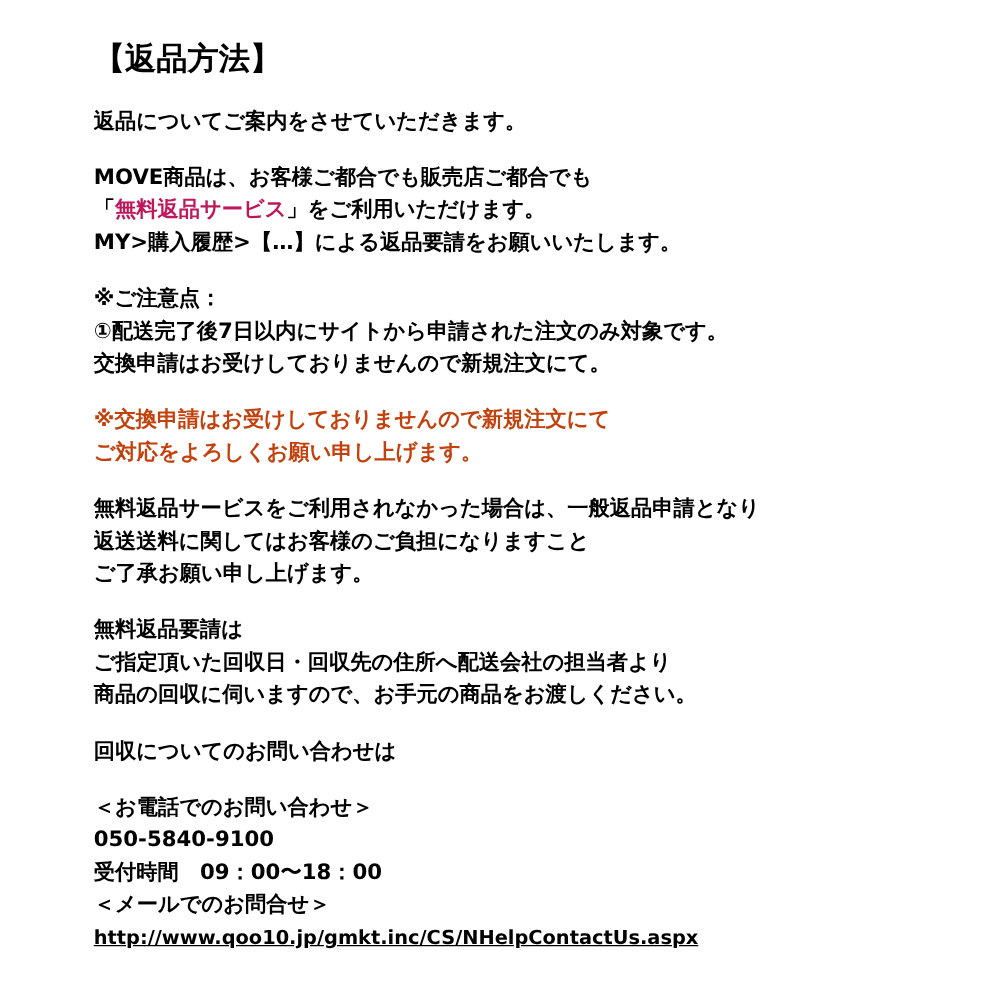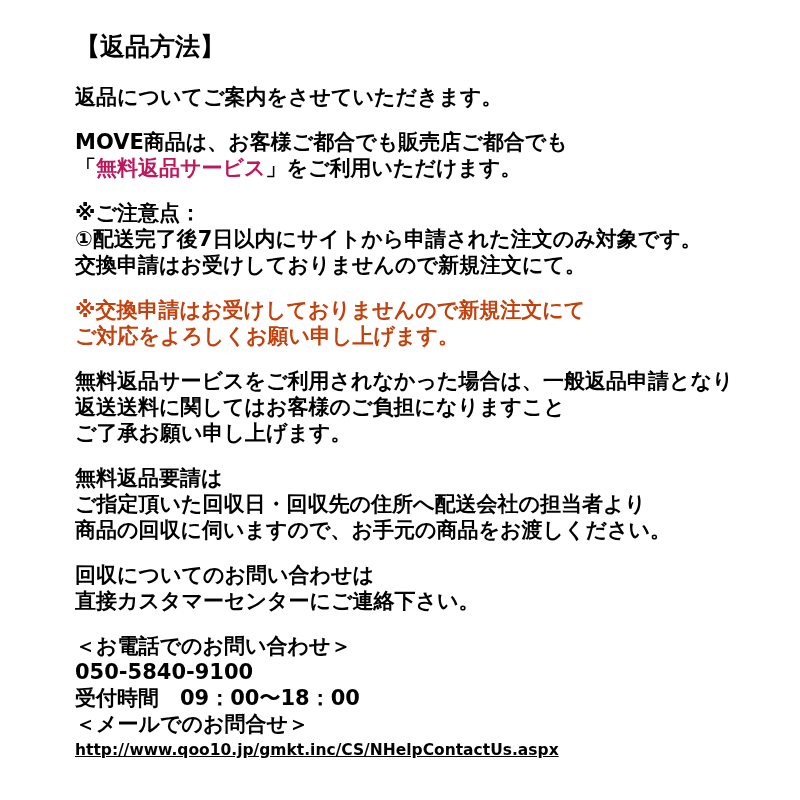--- a/index.html
+++ b/index.html
@@ -25,21 +25,21 @@
     font-size: 25px;
     font-weight: bold;
     letter-spacing: 0px;
     margin: 8px 0 22px 0;
     line-height: 1.2;
   }
   .block {
     margin-bottom: 19px;
   }
   .line {
-    font-size: 21px;
+    font-size: 17px;
     line-height: 26px;
     font-weight: bold;
     white-space: pre-wrap;
   }
   .red {
     color: #c2410c;
   }
   .link {
     color: #000000;
     text-decoration: underline;
@@ -59,20 +59,21 @@
 
   <div class="title">【返品方法】</div>
 
   <div class="block">
     <div class="line">返品についてご案内をさせていただきます。</div>
   </div>
 
   <div class="block">
     <div class="line">MOVE商品は、お客様ご都合でも販売店ご都合でも</div>
     <div class="line"><span>「</span><span class="inline-red">無料返品サービス</span><span>」をご利用いただけます。</span></div>
+    <div class="line">MY&gt;購入履歴&gt;【…】による返品要請をお願いいたします。</div>
   </div>
 
   <div class="block">
     <div class="line">※ご注意点：</div>
     <div class="line">①配送完了後7日以内にサイトから申請された注文のみ対象です。</div>
     <div class="line">交換申請はお受けしておりませんので新規注文にて。</div>
   </div>
 
   <div class="block">
     <div class="line red">※交換申請はお受けしておりませんので新規注文にて</div>
@@ -86,21 +87,20 @@
   </div>
 
   <div class="block">
     <div class="line">無料返品要請は</div>
     <div class="line">ご指定頂いた回収日・回収先の住所へ配送会社の担当者より</div>
     <div class="line">商品の回収に伺いますので、お手元の商品をお渡しください。</div>
   </div>
 
   <div class="block">
     <div class="line">回収についてのお問い合わせは</div>
-    <div class="line">直接カスタマーセンターにご連絡下さい。</div>
   </div>
 
   <div class="block">
     <div class="line">＜お電話でのお問い合わせ＞</div>
     <div class="line">050-5840-9100</div>
     <div class="line">受付時間　09：00〜18：00</div>
     <div class="line">＜メールでのお問合せ＞</div>
     <a class="link" href="#">http://www.qoo10.jp/gmkt.inc/CS/NHelpContactUs.aspx</a>
   </div>
 

